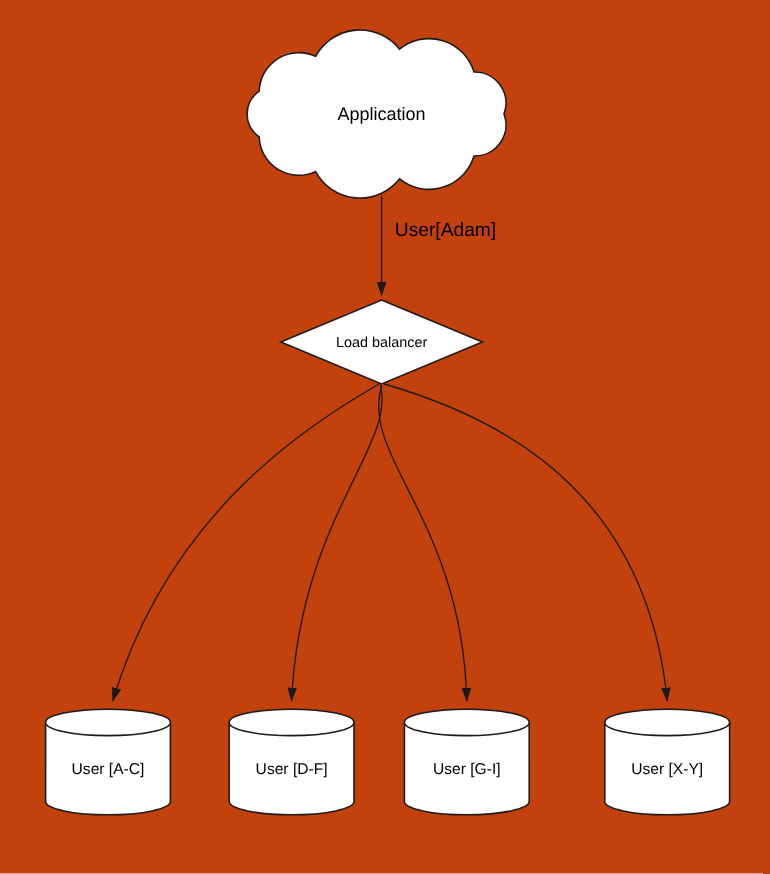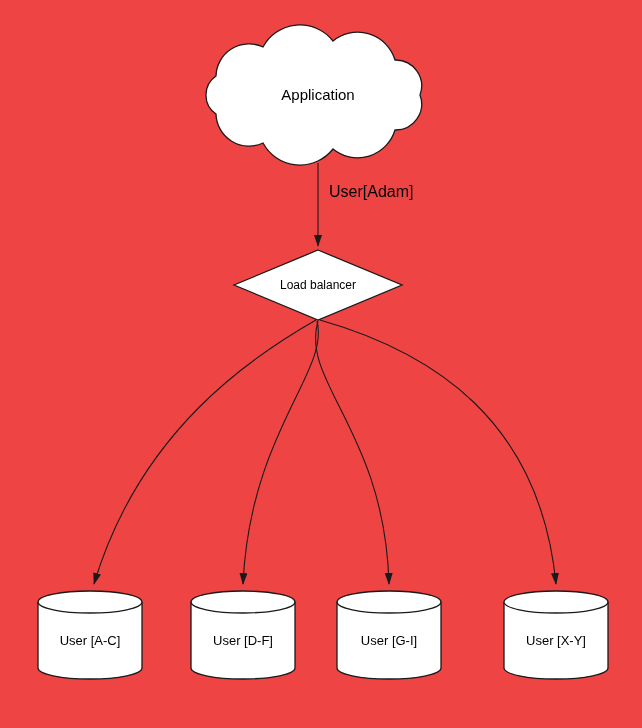--- a/index.html
+++ b/index.html
@@ -4,21 +4,21 @@
 <style>
   html, body {
     margin: 0;
     padding: 0;
     background: #ffffff;
   }
   .canvas {
     position: relative;
     width: 642px;
     height: 728px;
-    background: #ef4444;
+    background: #c2410c;
     font-family: "Liberation Sans", sans-serif;
     overflow: hidden;
   }
   svg {
     display: block;
   }
   .shape {
     fill: #ffffff;
     stroke: #1a1a1a;
     stroke-width: 1.3;

